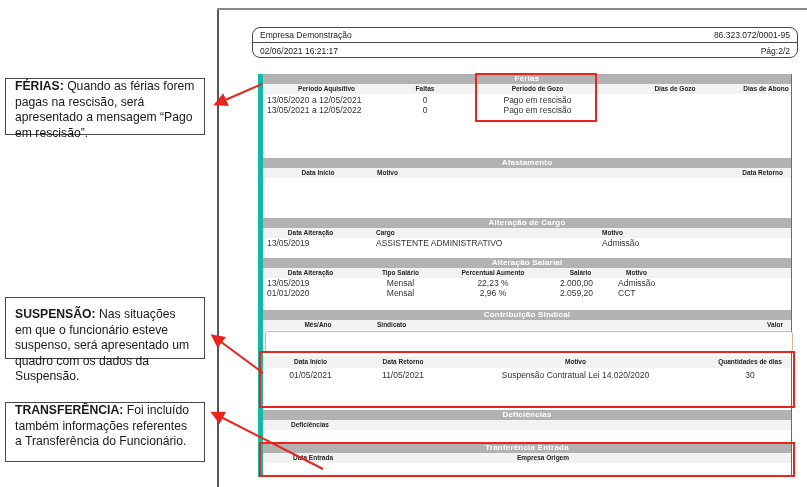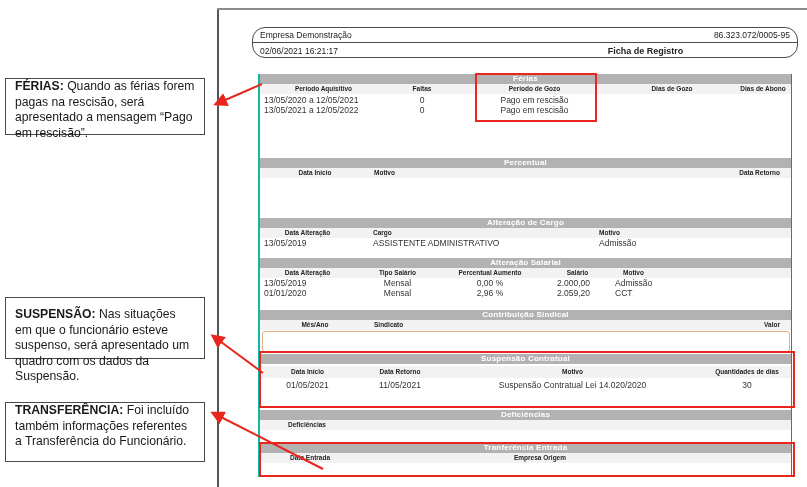--- a/index.html
+++ b/index.html
@@ -5,30 +5,30 @@
   * { margin:0; padding:0; box-sizing:border-box; }
   body { background:#fff; font-family:"Liberation Sans", sans-serif; }
   .canvas { position:relative; width:807px; height:487px; background:#fff; overflow:hidden; }
 
   
   .page-left-border  { position:absolute; left:217px; top:8px; width:2px; height:479px; background:#55565a; }
   .page-top-border   { position:absolute; left:217px; top:8px; width:590px; height:2px; background:#8a8a8a; }
 
   
   .rheader { position:absolute; left:252px; top:27px; width:546px; height:31px;
-             border:1px solid #4a4a4a; border-radius:13px; font-size:8.5px; color:#222; background:#fff; }
+             border:1px solid #4a4a4a; border-radius:8px; font-size:8.5px; color:#222; background:#fff; }
   .rheader .rrow { display:flex; height:15px; line-height:14px; padding:0 7px; align-items:center; }
   .rheader .rrow1 { border-bottom:1px solid #4a4a4a; }
   .rh-left { flex:1; text-align:left; }
   .rh-center { flex:1.2; text-align:center; font-weight:bold; font-size:9px; }
   .rh-right { flex:1; text-align:right; }
 
   
   .tables { position:absolute; left:258px; top:74px; width:534px; height:403px;
-            border-left:2px solid #14b8a6; border-right:1px solid #6a6a6a; background:#fff; }
+            border-left:5px solid #14b8a6; border-right:1px solid #6a6a6a; background:#fff; }
   .section { position:absolute; left:0; width:100%; }
   .bar { height:10px; line-height:10px; background:#b2b2b2; color:#fff;
          font-size:8px; font-weight:bold; text-align:center; letter-spacing:.2px; }
   .cols { display:grid; height:10px; line-height:10px; background:#f2f2f2;
           font-size:6.5px; font-weight:bold; color:#1f1f1f; }
   .row  { display:grid; height:10px; line-height:10px; font-size:8.5px; color:#333; }
   .cols span, .row span { text-align:center; overflow:hidden; white-space:nowrap; }
 
   .g-ferias   { grid-template-columns:127px 70px 155px 120px 62px; }
   .g-afast    { grid-template-columns:110px 330px 94px; }
@@ -83,25 +83,25 @@
 <body>
 
 <div class="canvas">
 
   <div class="page-left-border"></div>
   <div class="page-top-border"></div>
 
   <div class="rheader">
     <div class="rrow rrow1">
       <span class="rh-left">Empresa Demonstração</span>
-      <span class="rh-right">86.323.072/0005-95</span>
+      <span class="rh-right">86.323.072/0001-95</span>
     </div>
     <div class="rrow">
       <span class="rh-left">02/06/2021 16:21:17</span>
-      <span class="rh-center">Ficha de Registro</span>
+      <span class="rh-right">Pág:2/2</span>
     </div>
   </div>
 
   <div class="tables">
 
     <div class="section sec-ferias">
       <div class="bar">Férias</div>
       <div class="cols g-ferias">
         <span>Período Aquisitivo</span>
         <span>Faltas</span>
@@ -120,21 +120,21 @@
       <div class="row g-ferias">
         <span class="al pl4">13/05/2021 a 12/05/2022</span>
         <span>0</span>
         <span>Pago em rescisão</span>
         <span></span>
         <span></span>
       </div>
     </div>
 
     <div class="section sec-afast">
-      <div class="bar">Percentual</div>
+      <div class="bar">Afastamento</div>
       <div class="cols g-afast">
         <span>Data Início</span>
         <span class="al pl4">Motivo</span>
         <span class="ar pr14">Data Retorno</span>
       </div>
     </div>
 
     <div class="section sec-cargo">
       <div class="bar">Alteração de Cargo</div>
       <div class="cols g-cargo">
@@ -154,21 +154,21 @@
       <div class="cols g-salarial">
         <span>Data Alteração</span>
         <span>Tipo Salário</span>
         <span>Percentual Aumento</span>
         <span>Salário</span>
         <span class="al pl8">Motivo</span>
       </div>
       <div class="row g-salarial">
         <span class="al pl4">13/05/2019</span>
         <span>Mensal</span>
-        <span>0,00 %</span>
+        <span>22,23 %</span>
         <span class="ar pr25">2.000,00</span>
         <span class="al">Admissão</span>
       </div>
       <div class="row g-salarial">
         <span class="al pl4">01/01/2020</span>
         <span>Mensal</span>
         <span>2,96 %</span>
         <span class="ar pr25">2.059,20</span>
         <span class="al">CCT</span>
       </div>
@@ -178,21 +178,20 @@
       <div class="bar">Contribuição Sindical</div>
       <div class="cols g-contrib">
         <span>Mês/Ano</span>
         <span class="al pl4">Sindicato</span>
         <span class="ar pr14">Valor</span>
       </div>
       <div class="sindical-box"></div>
     </div>
 
     <div class="section sec-susp">
-      <div class="bar">Suspensão Contratual</div>
       <div class="cols g-susp">
         <span>Data Início</span>
         <span>Data Retorno</span>
         <span>Motivo</span>
         <span>Quantidades de dias</span>
       </div>
       <div class="row g-susp">
         <span>01/05/2021</span>
         <span>11/05/2021</span>
         <span>Suspensão Contratual Lei 14.020/2020</span>

